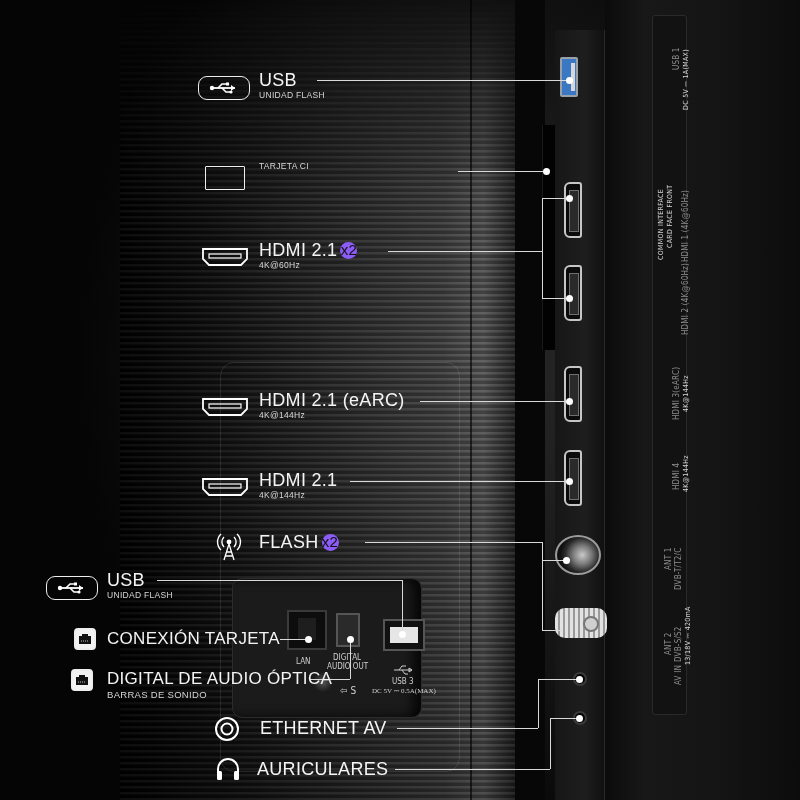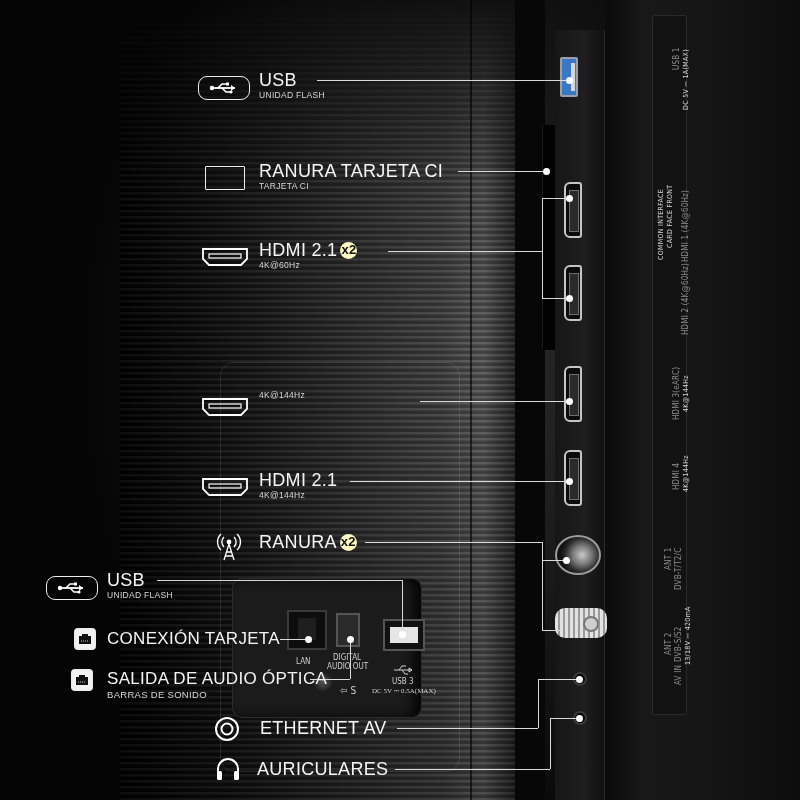--- a/index.html
+++ b/index.html
@@ -51,21 +51,21 @@
   .line { position: absolute; background: #d9d9d9; }
   .h { height: 1px; }
   .v { width: 1px; }
   .dot { position: absolute; width: 7px; height: 7px; border-radius: 50%; background: #fff; }
 
   
   .callout { position: absolute; }
   .title { font-size: 17px; font-weight: normal; letter-spacing: 0.3px; color: #f4f4f4; white-space: nowrap; line-height: 20px; display: flex; align-items: center; gap: 3px; }
   .title.big { font-size: 18px; text-align: center; }
   .sub { font-size: 8.5px; color: #d6d6d6; letter-spacing: 0.3px; white-space: nowrap; line-height: 11px; }
-  .badge { display: inline-flex; align-items: center; justify-content: center; width: 17px; height: 17px; border-radius: 50%; background: #fef9c3; color: #111; font-size: 13px; font-weight: bold; }
+  .badge { display: inline-flex; align-items: center; justify-content: center; width: 17px; height: 17px; border-radius: 50%; background: #8b5cf6; color: #111; font-size: 15px; font-weight: normal; }
 
   .icon { position: absolute; }
   .usb-icon-box { width: 52px; height: 24px; border: 1.5px solid #eee; border-radius: 9px; display: flex; align-items: center; justify-content: center; }
   .ci-icon-box { width: 40px; height: 24px; border: 1.5px solid #eee; border-radius: 1px; }
   .eth-icon-box { width: 22px; height: 22px; border: 2px solid #eee; border-radius: 4px; background: #f2f2f2; display: flex; align-items: center; justify-content: center; }
 </style>
 </head>
 <body>
 
 <div class="bg"></div>
@@ -179,21 +179,20 @@
       <circle cx="22" cy="10" r="1.6" fill="#fff"></circle>
     </svg>
 </div>
 <div class="callout" style="left:259px; top:70px;">
   <div class="title big">USB</div>
   <div class="sub">UNIDAD FLASH</div>
 </div>
 
 <div class="icon ci-icon-box" style="left:205px; top:166px;"></div>
 <div class="callout" style="left:259px; top:161px;">
-  <div class="title big">RANURA TARJETA CI</div>
   <div class="sub">TARJETA CI</div>
 </div>
 
 <div class="icon" style="left:201px; top:246px;">
   <svg width="48" height="22" viewBox="0 0 48 22">
       <path d="M2 3h44v10l-6 6H8l-6-6z" fill="none" stroke="#fff" stroke-width="1.8"></path>
       <rect x="8" y="8" width="32" height="4" fill="none" stroke="#fff" stroke-width="1.2"></rect>
     </svg>
 </div>
 <div class="callout" style="left:259px; top:240px;">
@@ -204,20 +203,21 @@
   <div class="sub">4K@60Hz</div>
 </div>
 
 <div class="icon" style="left:201px; top:396px;">
   <svg width="48" height="22" viewBox="0 0 48 22">
       <path d="M2 3h44v10l-6 6H8l-6-6z" fill="none" stroke="#fff" stroke-width="1.8"></path>
       <rect x="8" y="8" width="32" height="4" fill="none" stroke="#fff" stroke-width="1.2"></rect>
     </svg>
 </div>
 <div class="callout" style="left:259px; top:390px;">
+  <div class="title big">HDMI 2.1 (eARC)</div>
   <div class="sub">4K@144Hz</div>
 </div>
 
 <div class="icon" style="left:201px; top:476px;">
   <svg width="48" height="22" viewBox="0 0 48 22">
       <path d="M2 3h44v10l-6 6H8l-6-6z" fill="none" stroke="#fff" stroke-width="1.8"></path>
       <rect x="8" y="8" width="32" height="4" fill="none" stroke="#fff" stroke-width="1.2"></rect>
     </svg>
 </div>
 <div class="callout" style="left:259px; top:470px;">
@@ -227,21 +227,21 @@
 
 <div class="icon" style="left:215px; top:528px;">
   <svg width="28" height="34" viewBox="0 0 28 34">
       <path d="M6 6a11 11 0 0 0 0 16M22 6a11 11 0 0 1 0 16M9 9a7 7 0 0 0 0 10M19 9a7 7 0 0 1 0 10" stroke="#fff" stroke-width="1.4" fill="none"></path>
       <circle cx="14" cy="14" r="2.4" fill="#fff"></circle>
       <path d="M14 16l-5 16M14 16l5 16M11 24h6M10 28h8" stroke="#fff" stroke-width="1.3" fill="none"></path>
     </svg>
 </div>
 <div class="callout" style="left:259px; top:532px;">
   <div class="title big">
-      <span>RANURA</span>
+      <span>FLASH</span>
       <span class="badge">x2</span>
     </div>
 </div>
 
 <div class="icon usb-icon-box" style="left:46px; top:576px;">
   <svg width="30" height="12" viewBox="0 0 30 12">
       <path d="M2 6h24" stroke="#fff" stroke-width="1.8"></path>
       <path d="M26 6l-4-3v6z" fill="#fff"></path>
       <circle cx="3" cy="6" r="2.2" fill="#fff"></circle>
       <path d="M9 6l4-4h5M13 6l4 4h4" stroke="#fff" stroke-width="1.6" fill="none"></path>
@@ -264,21 +264,21 @@
   <div class="title">CONEXIÓN TARJETA</div>
 </div>
 
 <div class="icon eth-icon-box" style="left:71px; top:669px;">
   <svg width="14" height="12" viewBox="0 0 14 12">
       <path d="M1 3h3V1h6v2h3v8H1z" fill="#111"></path>
       <path d="M3 8h8" stroke="#f2f2f2" stroke-width="0.8" stroke-dasharray="1 1"></path>
     </svg>
 </div>
 <div class="callout" style="left:107px; top:669px;">
-  <div class="title">SALIDA DE AUDIO ÓPTICA</div>
+  <div class="title">DIGITAL DE AUDIO ÓPTICA</div>
   <div class="sub" style="font-size:9.5px;">BARRAS DE SONIDO</div>
 </div>
 
 <div class="icon" style="left:214px; top:716px;">
   <svg width="26" height="26" viewBox="0 0 26 26">
       <circle cx="13" cy="13" r="11" stroke="#fff" stroke-width="2" fill="none"></circle>
       <circle cx="13" cy="13" r="5.5" stroke="#fff" stroke-width="2" fill="none"></circle>
     </svg>
 </div>
 <div class="callout" style="left:260px; top:718px;">

